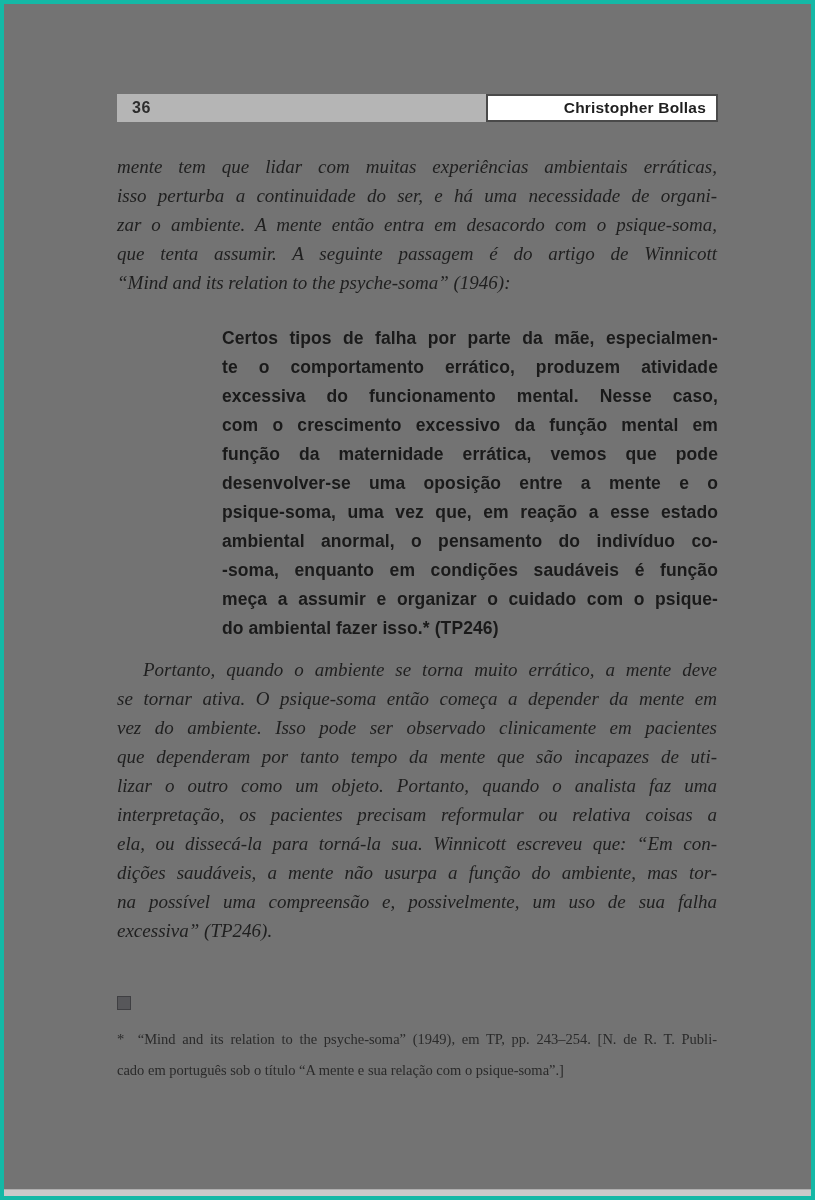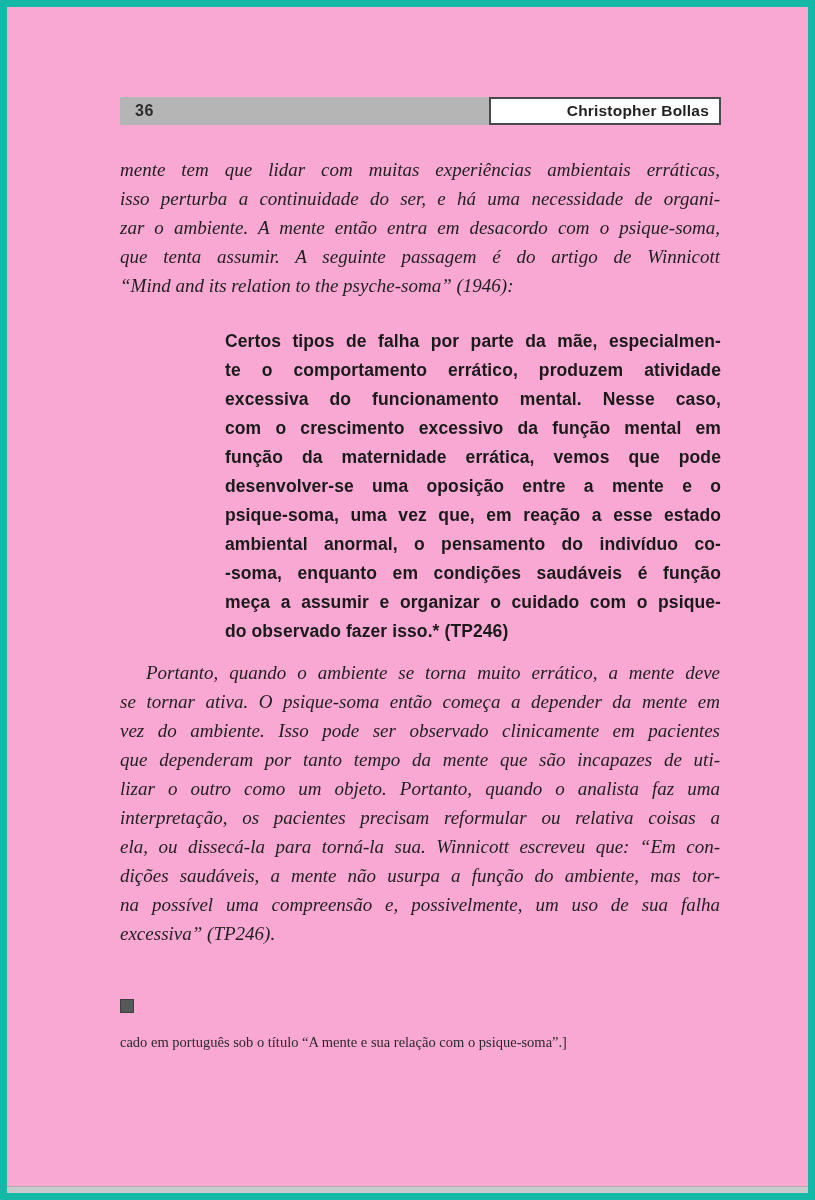--- a/index.html
+++ b/index.html
@@ -1,22 +1,22 @@
 <!DOCTYPE html>
 <html><head>
 <meta charset="utf-8">
 <style>
   * { margin: 0; padding: 0; box-sizing: border-box; }
   html, body { background: #ffffff; }
   .page {
     position: relative;
     width: 815px;
     height: 1200px;
-    background: #f9a8d4;
-    border: 7px solid #14b8a6;
+    background: #737373;
+    border: 4px solid #14b8a6;
     overflow: hidden;
     font-family: "Liberation Serif", serif;
     color: #1f1f1f;
   }
   
   .bottom-strip {
     position: absolute;
     left: 0; right: 0; bottom: 0;
     height: 7px;
     background: #c9c9c9;
@@ -139,37 +139,38 @@
       <div class="tline">Certos tipos de falha por parte da mãe, especialmen-</div>
       <div class="tline">te o comportamento errático, produzem atividade</div>
       <div class="tline">excessiva do funcionamento mental. Nesse caso,</div>
       <div class="tline">com o crescimento excessivo da função mental em</div>
       <div class="tline">função da maternidade errática, vemos que pode</div>
       <div class="tline">desenvolver-se uma oposição entre a mente e o</div>
       <div class="tline">psique-soma, uma vez que, em reação a esse estado</div>
       <div class="tline">ambiental anormal, o pensamento do indivíduo co-</div>
       <div class="tline">-soma, enquanto em condições saudáveis é função</div>
       <div class="tline">meça a assumir e organizar o cuidado com o psique-</div>
-      <div class="tline tline-last">do observado fazer isso.* (TP246)</div>
+      <div class="tline tline-last">do ambiental fazer isso.* (TP246)</div>
     </div>
 
   <div class="para para-2">
       <div class="tline">Portanto, quando o ambiente se torna muito errático, a mente deve</div>
       <div class="tline">se tornar ativa. O psique-soma então começa a depender da mente em</div>
       <div class="tline">vez do ambiente. Isso pode ser observado clinicamente em pacientes</div>
       <div class="tline">que dependeram por tanto tempo da mente que são incapazes de uti-</div>
       <div class="tline">lizar o outro como um objeto. Portanto, quando o analista faz uma</div>
       <div class="tline">interpretação, os pacientes precisam reformular ou relativa coisas a</div>
       <div class="tline">ela, ou dissecá-la para torná-la sua. Winnicott escreveu que: “Em con-</div>
       <div class="tline">dições saudáveis, a mente não usurpa a função do ambiente, mas tor-</div>
       <div class="tline">na possível uma compreensão e, possivelmente, um uso de sua falha</div>
       <div class="tline tline-last">excessiva” (TP246).</div>
     </div>
 
   <div class="footnote-square"></div>
 
   <div class="footnote">
+      <div class="tline">*&nbsp;&nbsp;“Mind and its relation to the psyche-soma” (1949), em TP, pp. 243–254. [N. de R. T. Publi-</div>
       <div class="tline tline-last">cado em português sob o título “A mente e sua relação com o psique-soma”.]</div>
     </div>
 
   <div class="bottom-strip"></div>
 
 </div>
 
 </body></html>

